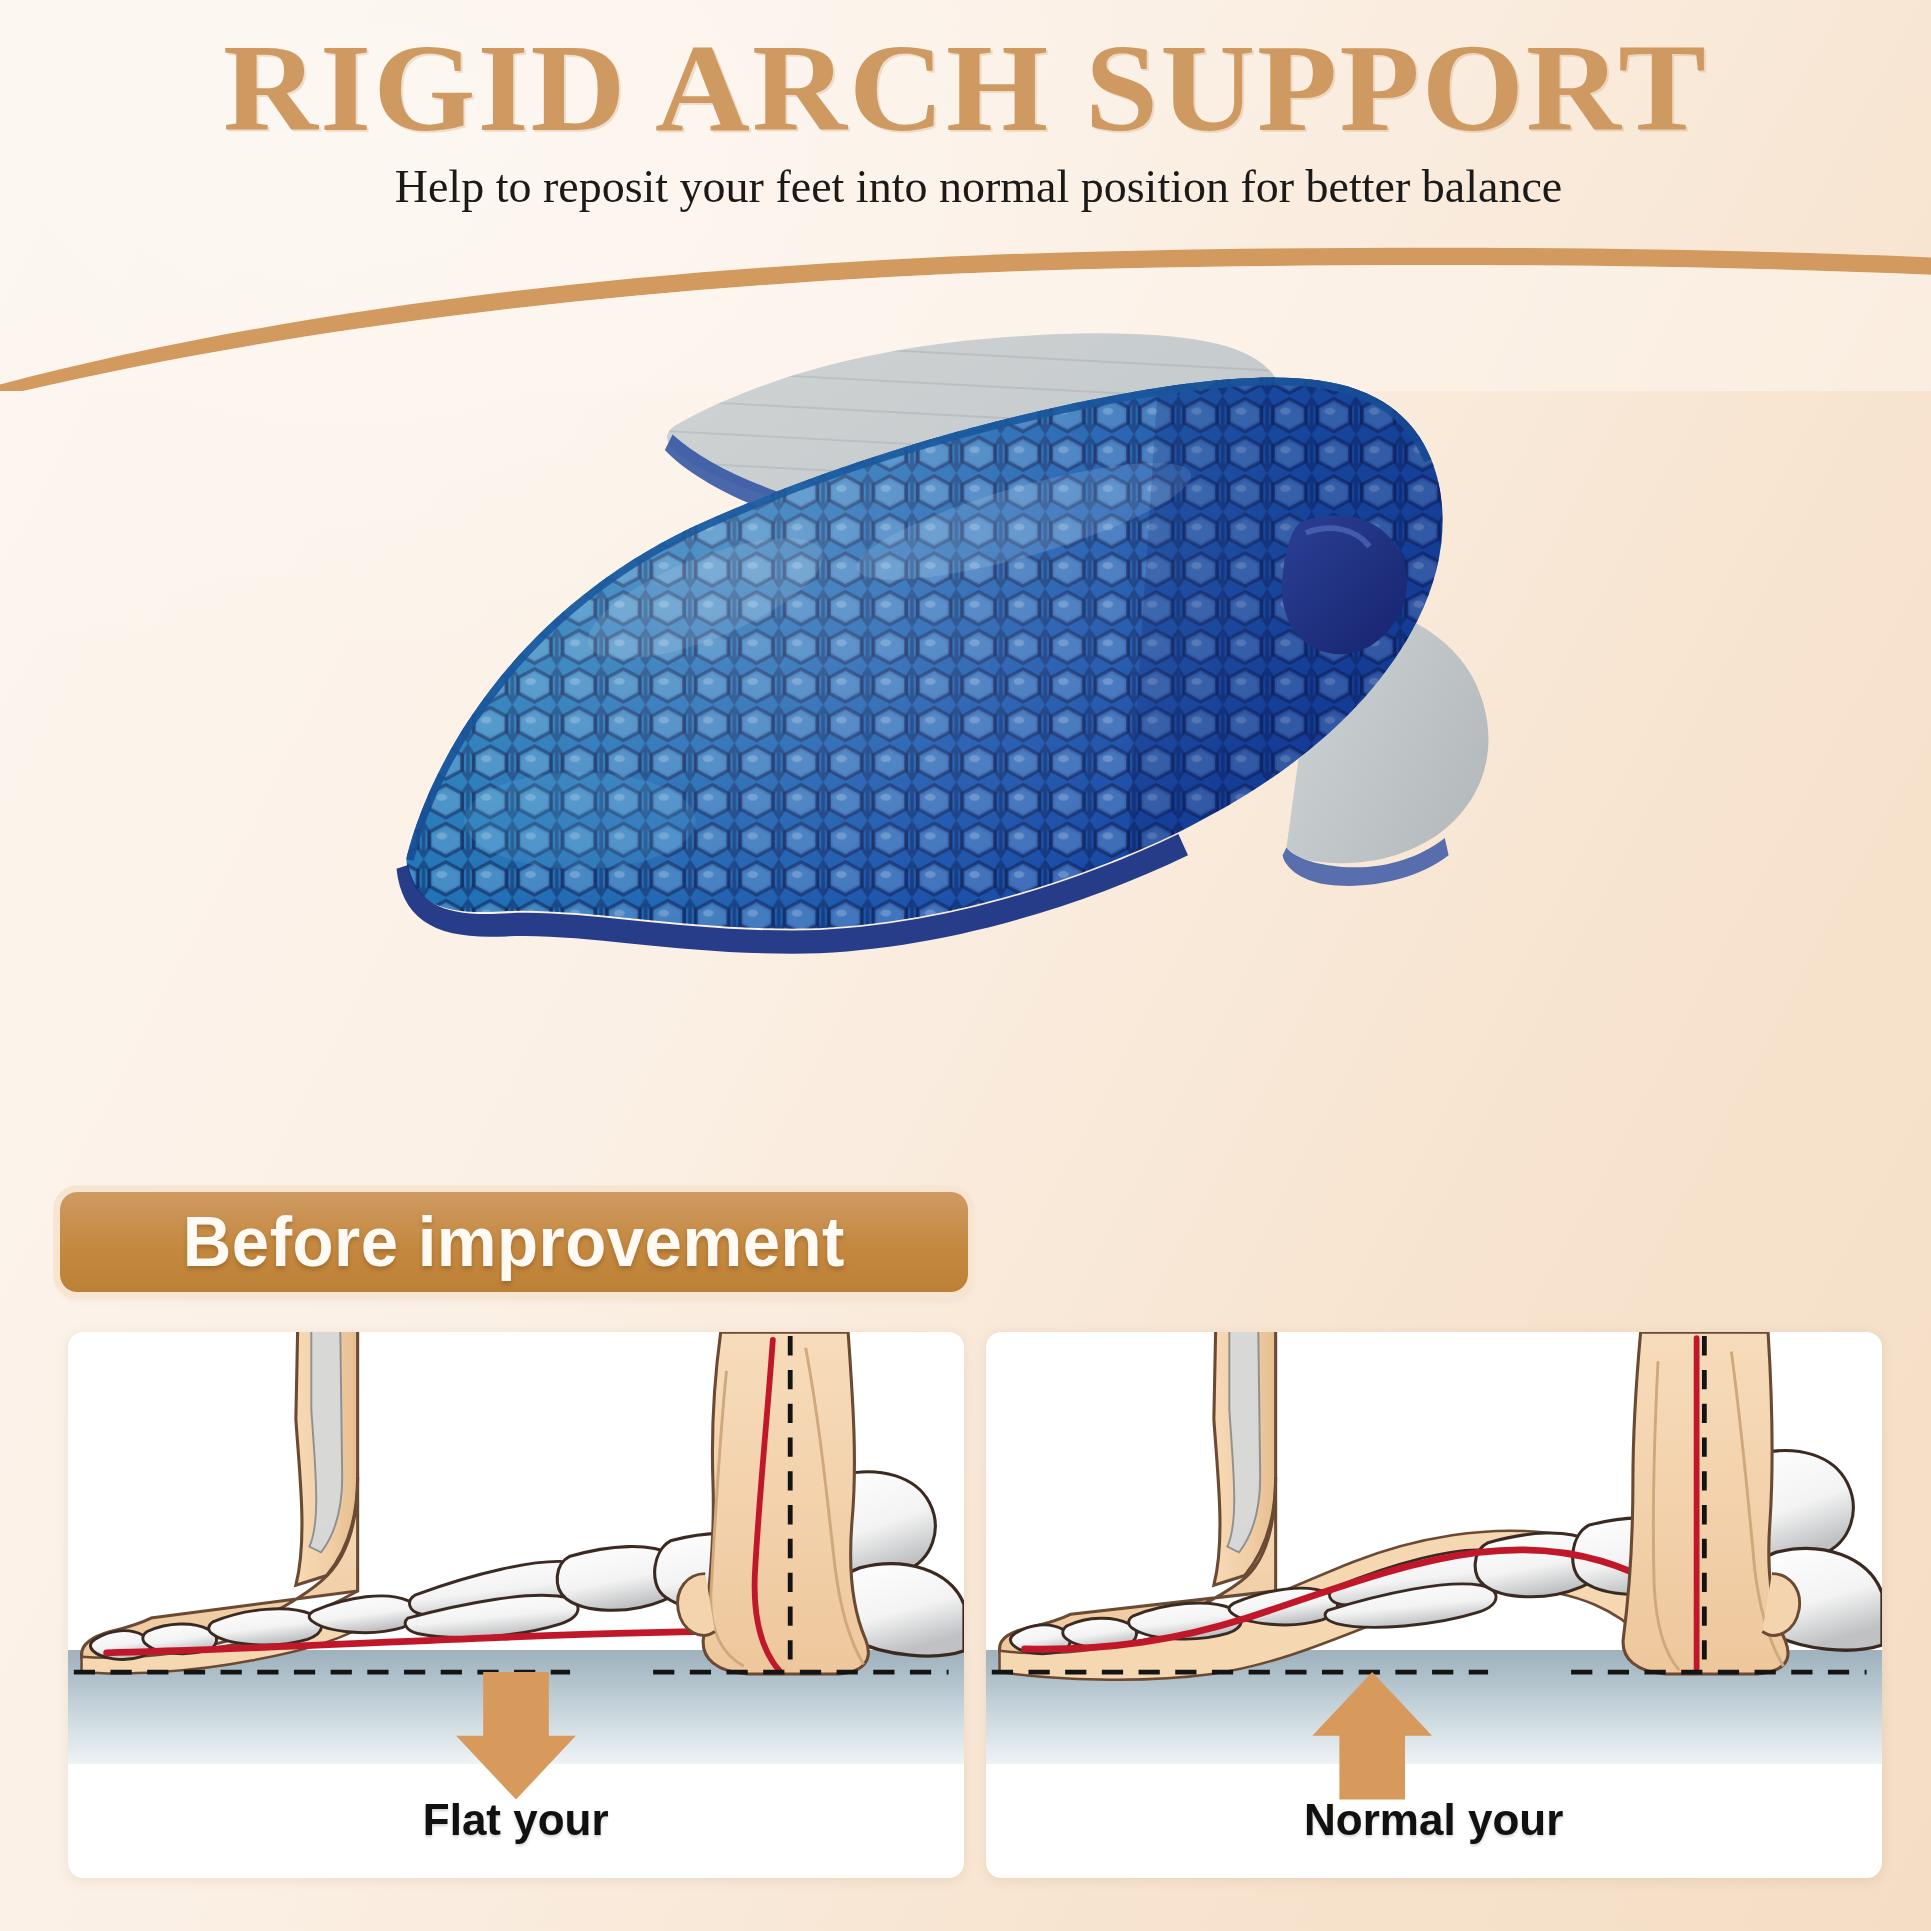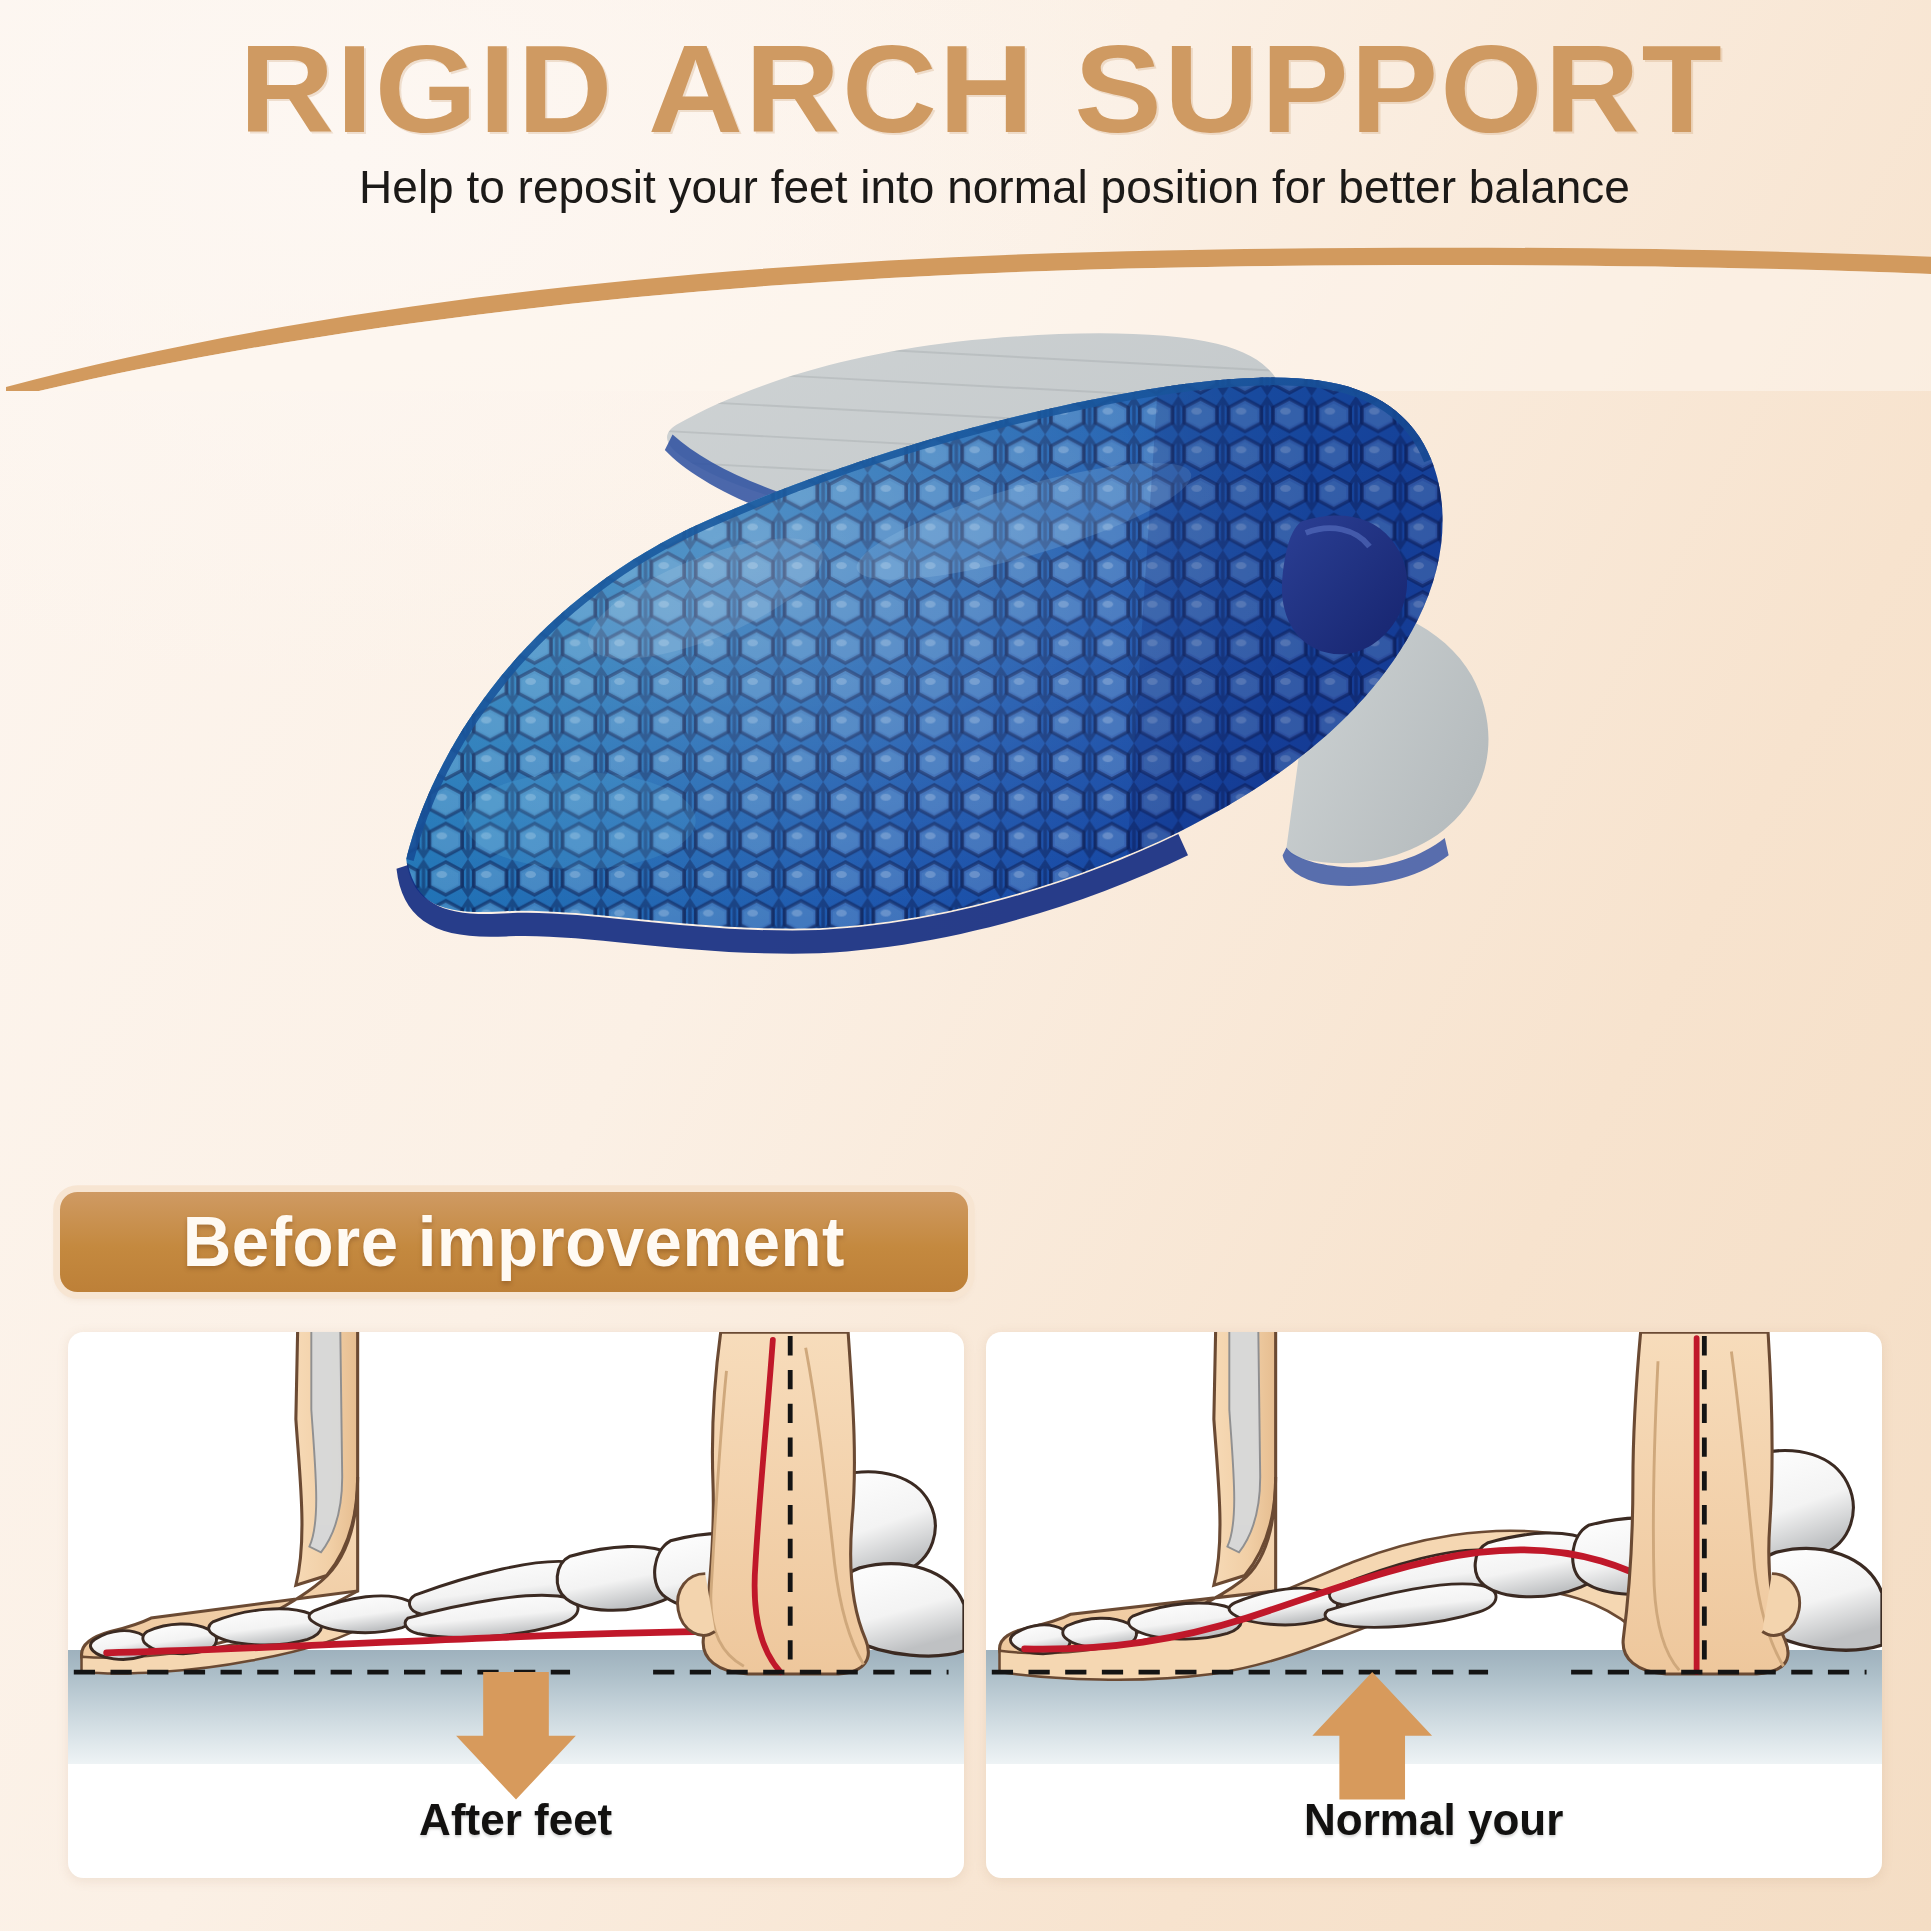--- a/index.html
+++ b/index.html
@@ -8,21 +8,21 @@
     font-family:"Liberation Sans","DejaVu Sans",sans-serif;
     background:#fbf0e6;
   }
   .poster{position:relative;width:1931px;height:1931px;overflow:hidden;
     background:
       radial-gradient(ellipse 1352px 869px at 18% 8%, #fdf7f2 0%, rgba(253,247,242,0) 62%),
       linear-gradient(118deg,#fdf6f0 0%,#fbf0e5 40%,#f7e3ce 74%,#f4ddc4 100%);
   }
 
   
-  .header{position:absolute;left:16px;top:0;width:1808px;height:290px;}
+  .header{position:absolute;left:0;top:0;width:1808px;height:290px;font-family:Liberation Serif, serif;}
   .title{
     position:absolute;left:0;top:27px;width:1931px;text-align:center;
     font-size:124px;line-height:1;font-weight:700;letter-spacing:1.9px;
     color:#cf9a62;
     transform:scaleX(1.06);
     text-shadow:1.9px 1.9px 0 rgba(190,135,80,.22);
     white-space:nowrap;
   }
   .subtitle{
     position:absolute;left:0;top:164px;width:1931px;text-align:center;
@@ -321,21 +321,21 @@
             <line x1="136" y1="4" x2="136" y2="354" stroke="#141414" stroke-width="5" stroke-dasharray="20 15"></line>
 
             <line x1="-6" y1="352" x2="300" y2="352" stroke="#141414" stroke-width="5" stroke-dasharray="22 16"></line>
           </g>
 
           <g transform="translate(464,352)">
             <path d="M-34,0 L34,0 L34,66 L62,66 L0,132 L-62,66 L-34,66 Z" fill="#d79a5c"></path>
           </g>
         </svg>
 
-        <div class="caption">After feet</div>
+        <div class="caption">Flat your</div>
       </div>
     </div>
 
     <div class="col right">
 
       <div class="card">
         <div class="ground"></div>
 
         <svg class="illo" viewBox="0 0 928 565">
 

